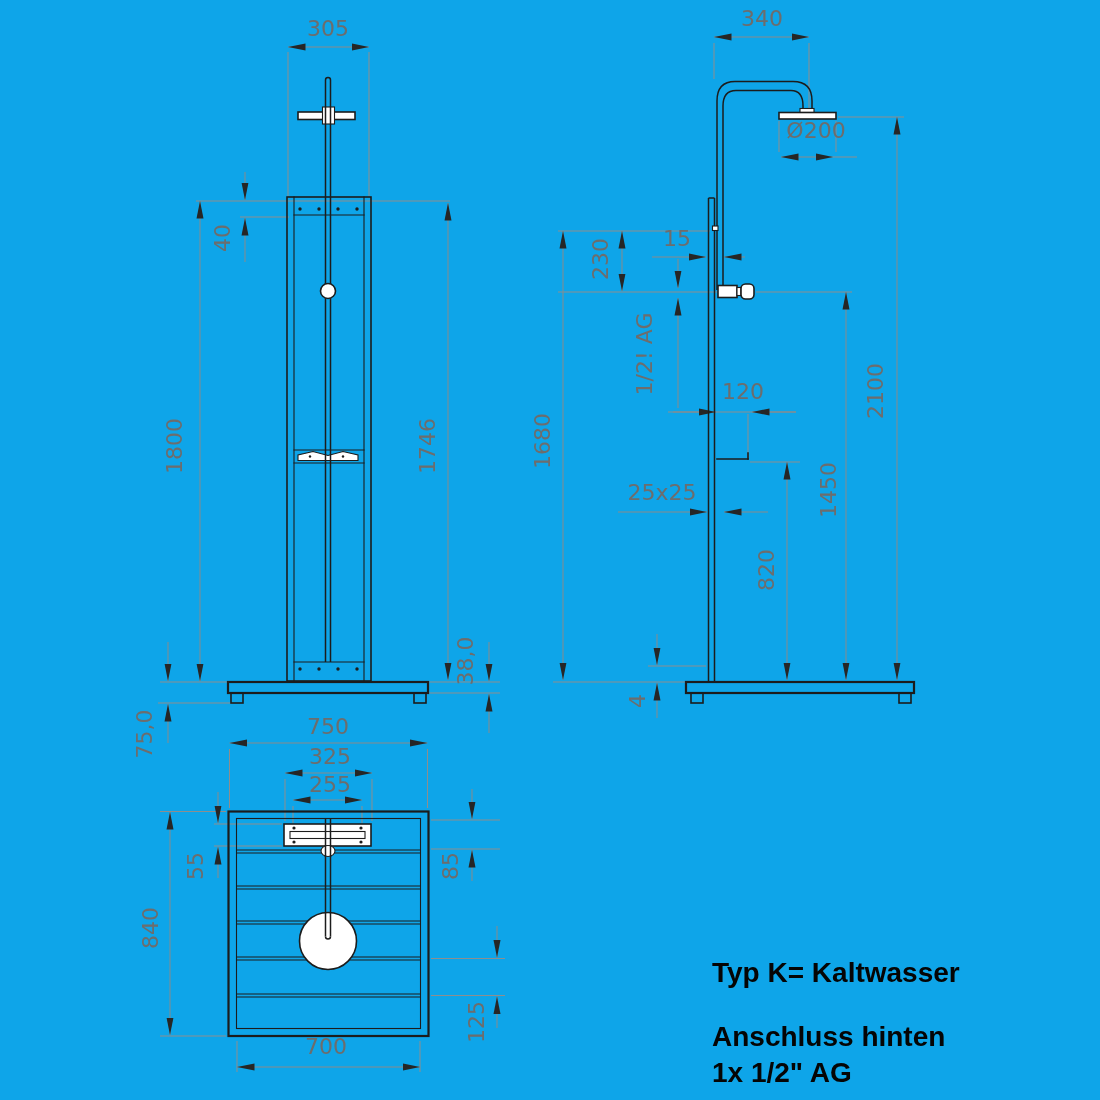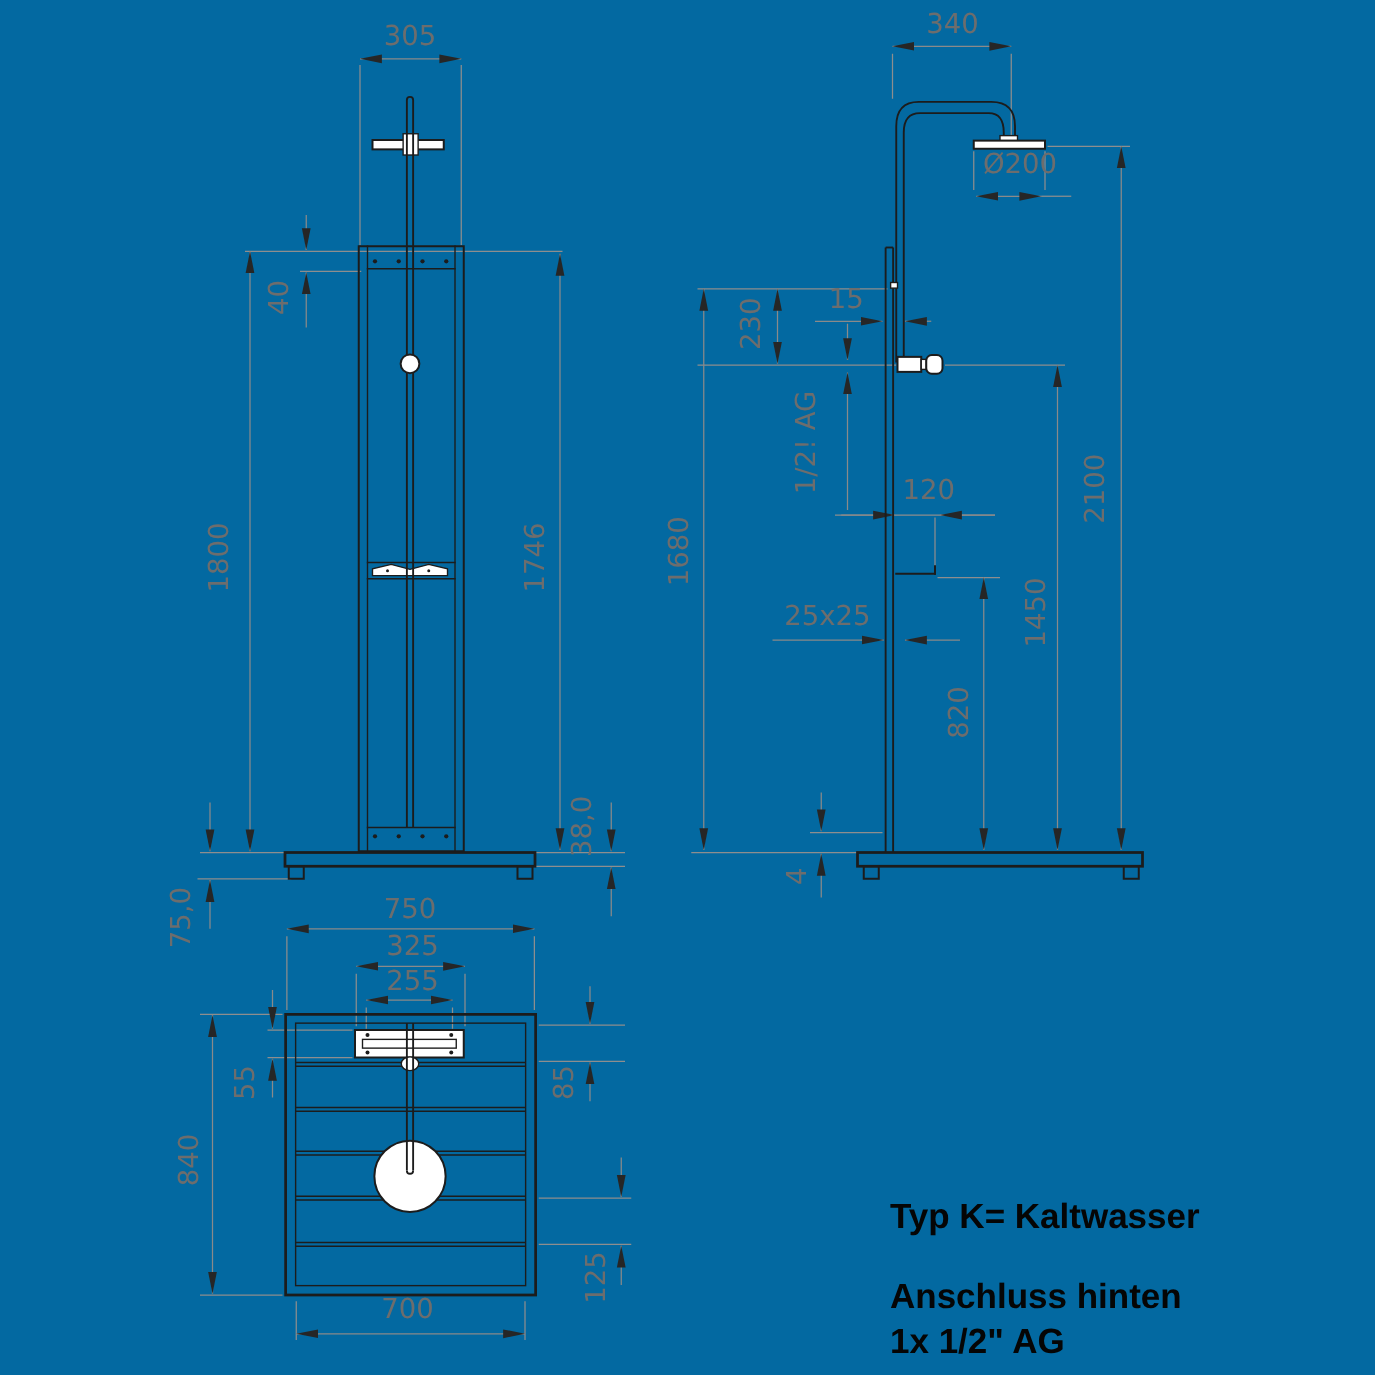--- a/index.html
+++ b/index.html
@@ -1,16 +1,16 @@
 <!DOCTYPE html>
 <html><head>
 <meta charset="utf-8">
 <style>
   html,body{margin:0;padding:0;background:#ffffff;}
-  .stage{width:1100px;height:1100px;position:relative;background:#0369a1;}
+  .stage{width:1100px;height:1100px;position:relative;background:#0ea5e9;}
   svg{display:block;}
   .obj{stroke:#1c1c1c;stroke-width:1.6;fill:none;stroke-linecap:square;}
   .obj2{stroke:#1c1c1c;stroke-width:2.2;fill:none;stroke-linecap:square;}
   .thin{stroke:#1c1c1c;stroke-width:1.1;fill:none;stroke-linecap:square;}
   .pipe{stroke:#1c1c1c;stroke-width:1.5;fill:none;stroke-linecap:butt;}
   .wfill{fill:#ffffff;}
   .ext{stroke:#8e8e8e;stroke-width:1;fill:none;}
   .dln{stroke:#8a8a8a;stroke-width:1;fill:none;}
   .dot{fill:#1c1c1c;stroke:none;}
   text.dim{font-family:"DejaVu Sans",sans-serif;font-size:22px;fill:#6d6d6d;}

